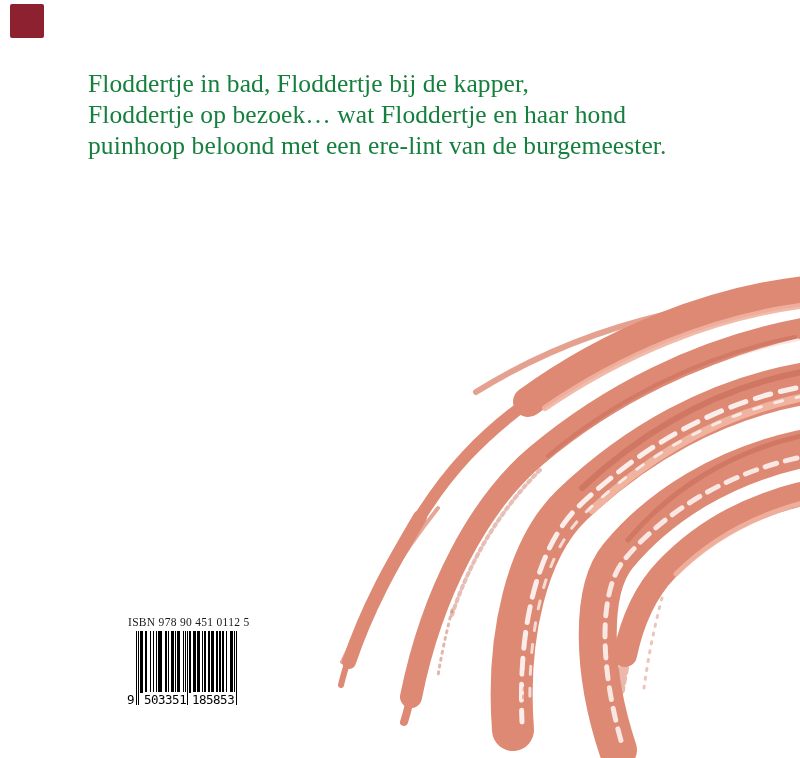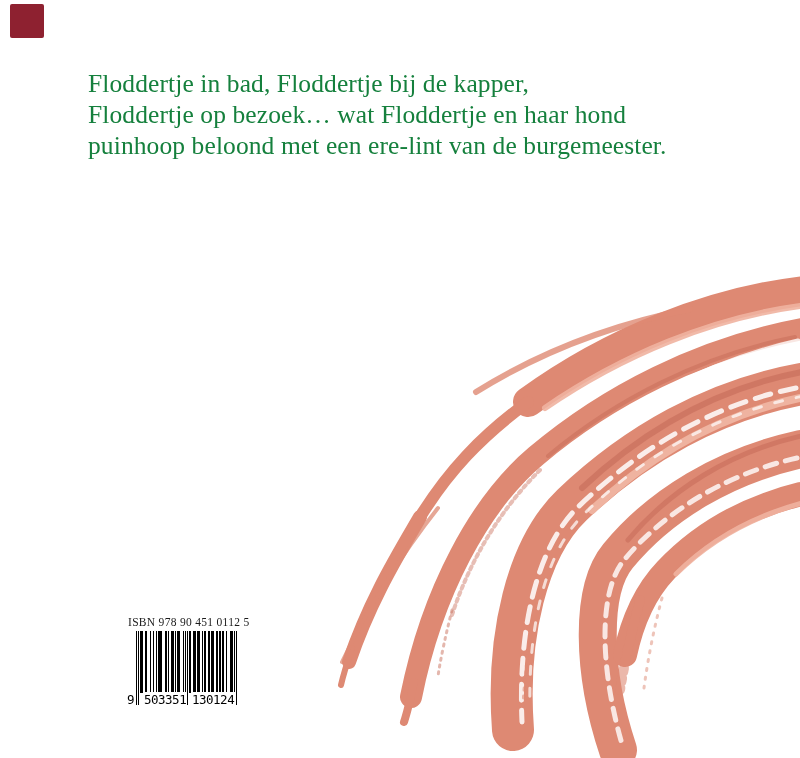--- a/index.html
+++ b/index.html
@@ -139,17 +139,17 @@
         <rect x="85" y="0" width="1" height="62" fill="#000000"></rect>
         <rect x="88" y="0" width="1" height="62" fill="#000000"></rect>
         <rect x="89" y="0" width="1" height="62" fill="#000000"></rect>
         <rect x="90" y="0" width="1" height="62" fill="#000000"></rect>
         <rect x="92" y="0" width="1" height="74" fill="#000000"></rect>
         <rect x="94" y="0" width="1" height="74" fill="#000000"></rect>
       </svg>
     <div class="digits-row">
       <span class="d-first">9</span>
       <span class="d-left">503351</span>
-      <span class="d-right">130124</span>
+      <span class="d-right">185853</span>
     </div>
   </div>
 
 </div>
 
 </body></html>

